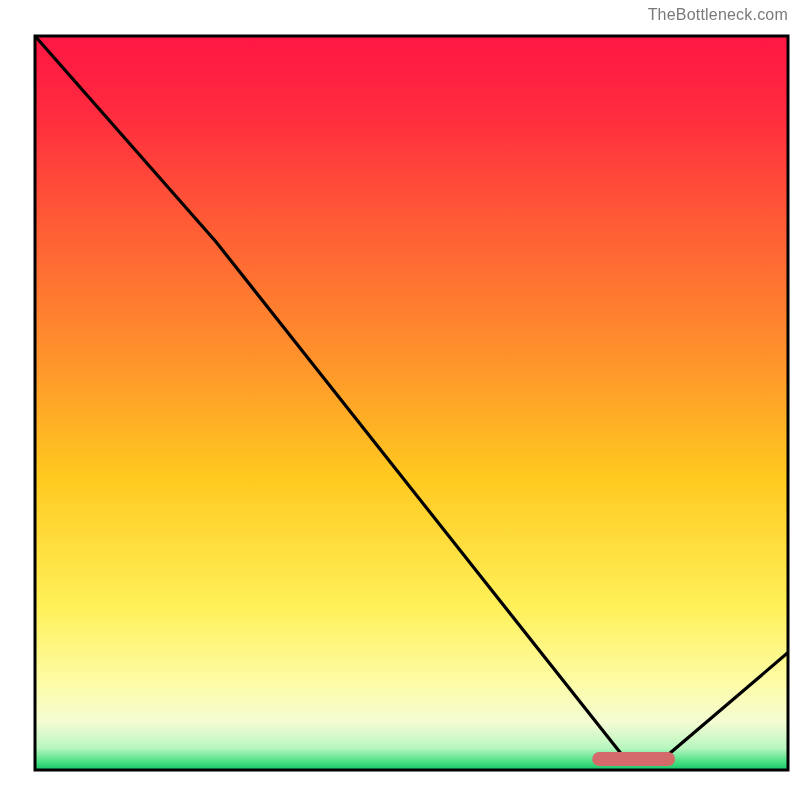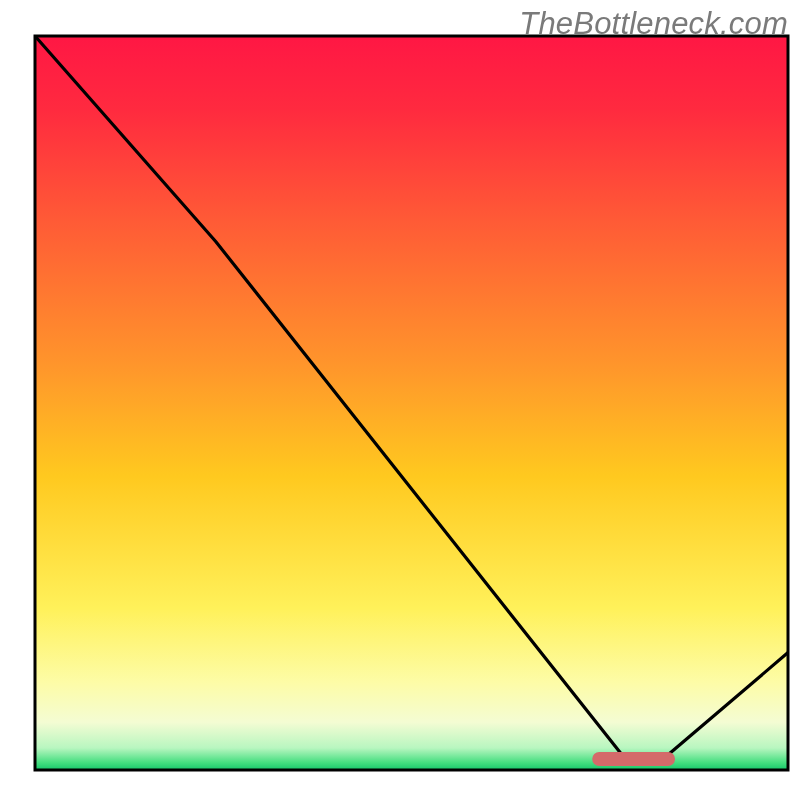--- a/index.html
+++ b/index.html
@@ -14,26 +14,25 @@
   .wrap {
     position: relative;
     width: 800px;
     height: 800px;
   }
   .watermark {
     position: absolute;
     top: 6px;
     right: 12px;
     color: #7a7a7a;
-    font-size: 31px;
+    font-size: 16px;
     font-weight: 400;
     letter-spacing: 0.2px;
     user-select: none;
     z-index: 3;
-    font-style: italic;
   }
   svg.chart {
     position: absolute;
     left: 0;
     top: 0;
     z-index: 1;
   }
 </style>
 </head>
 <body>

